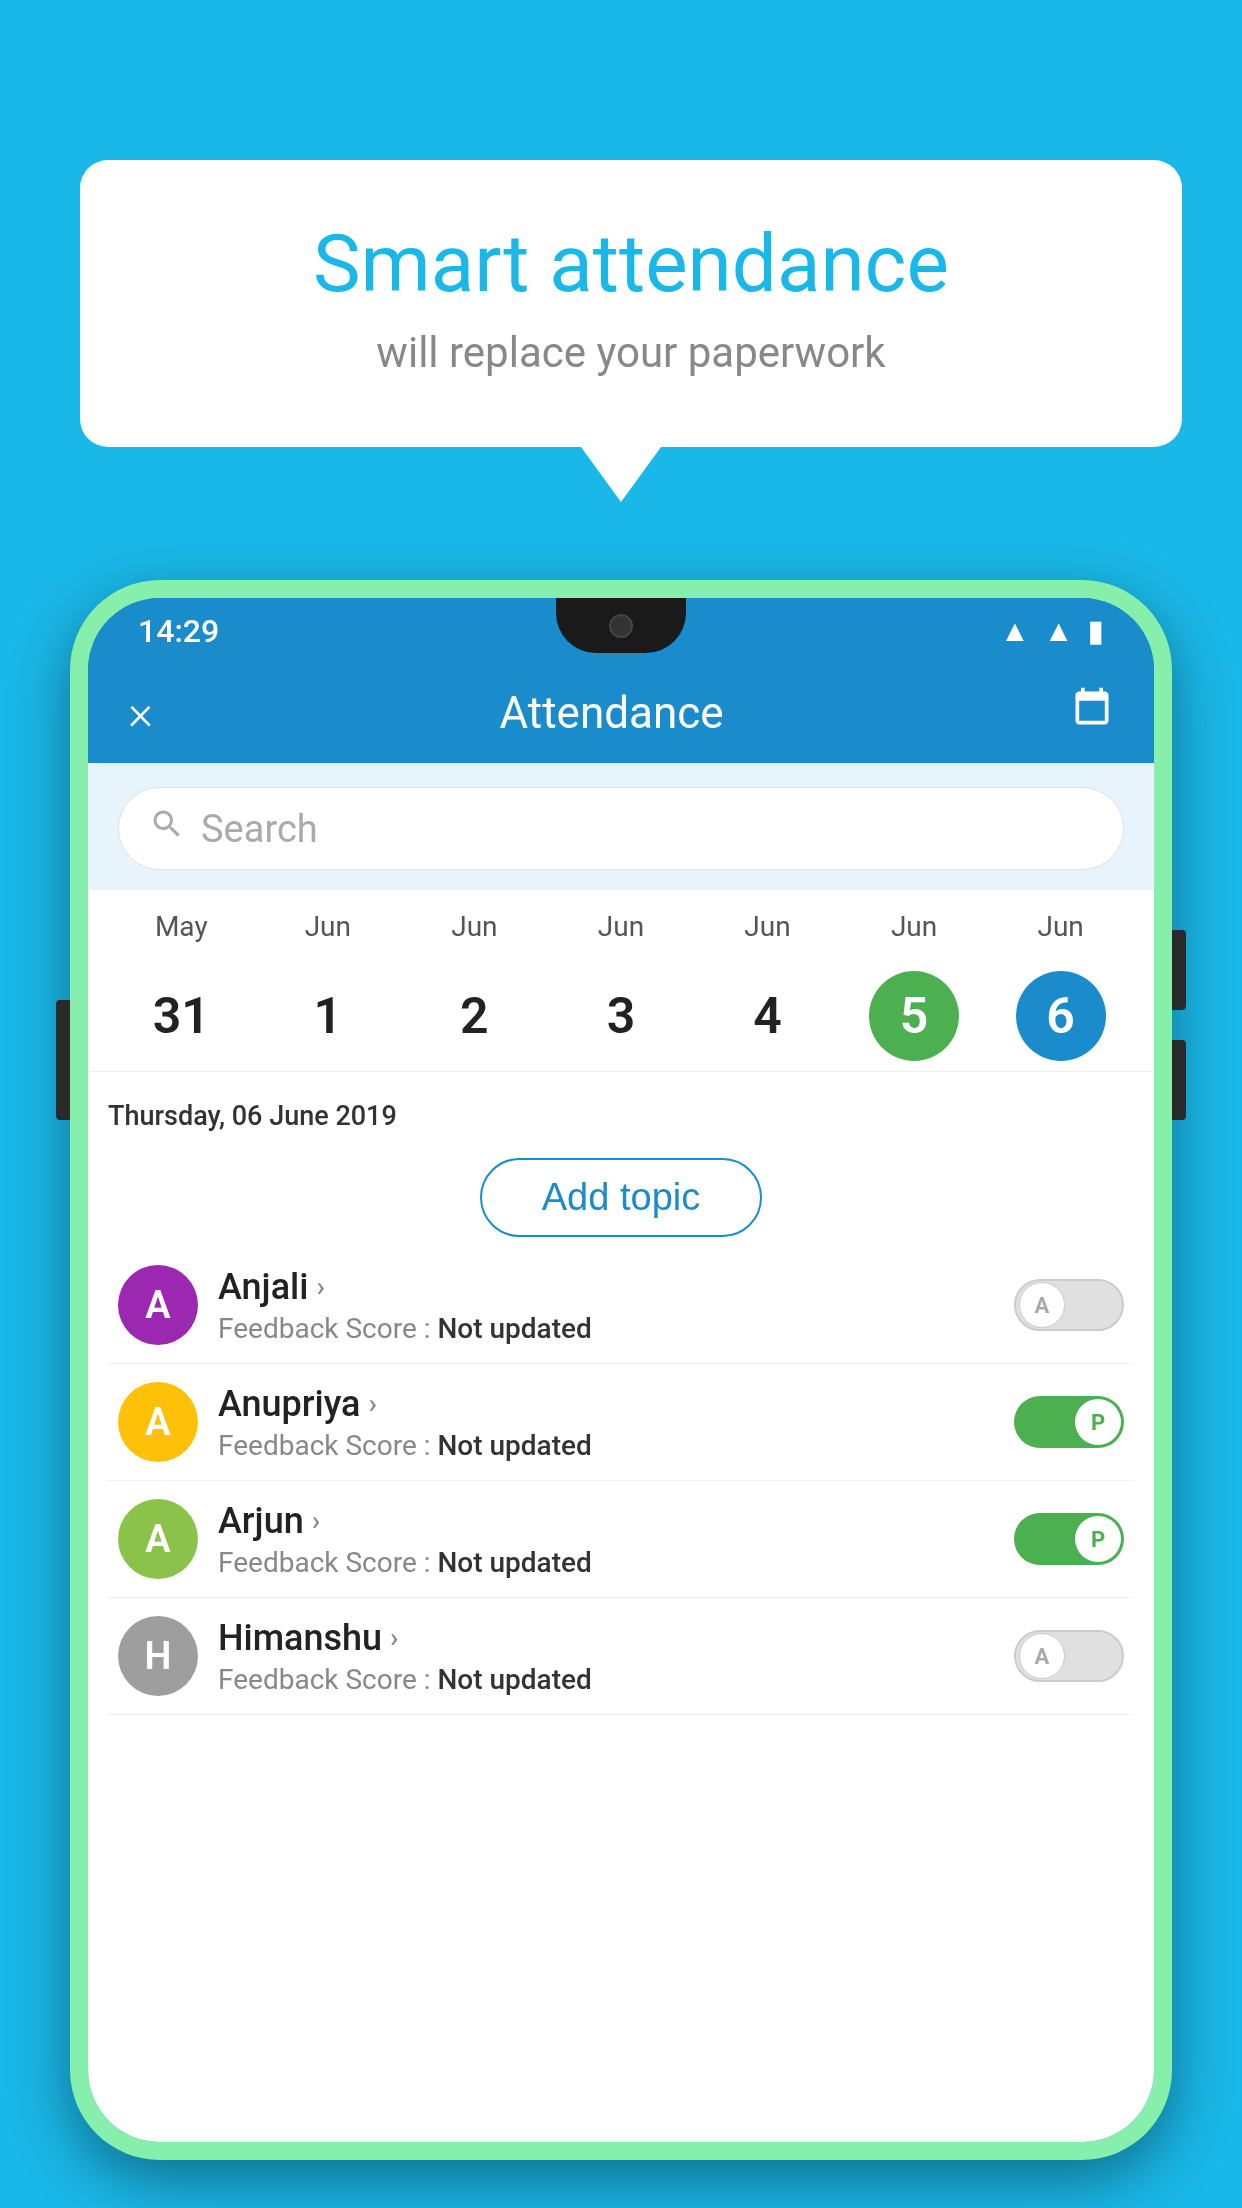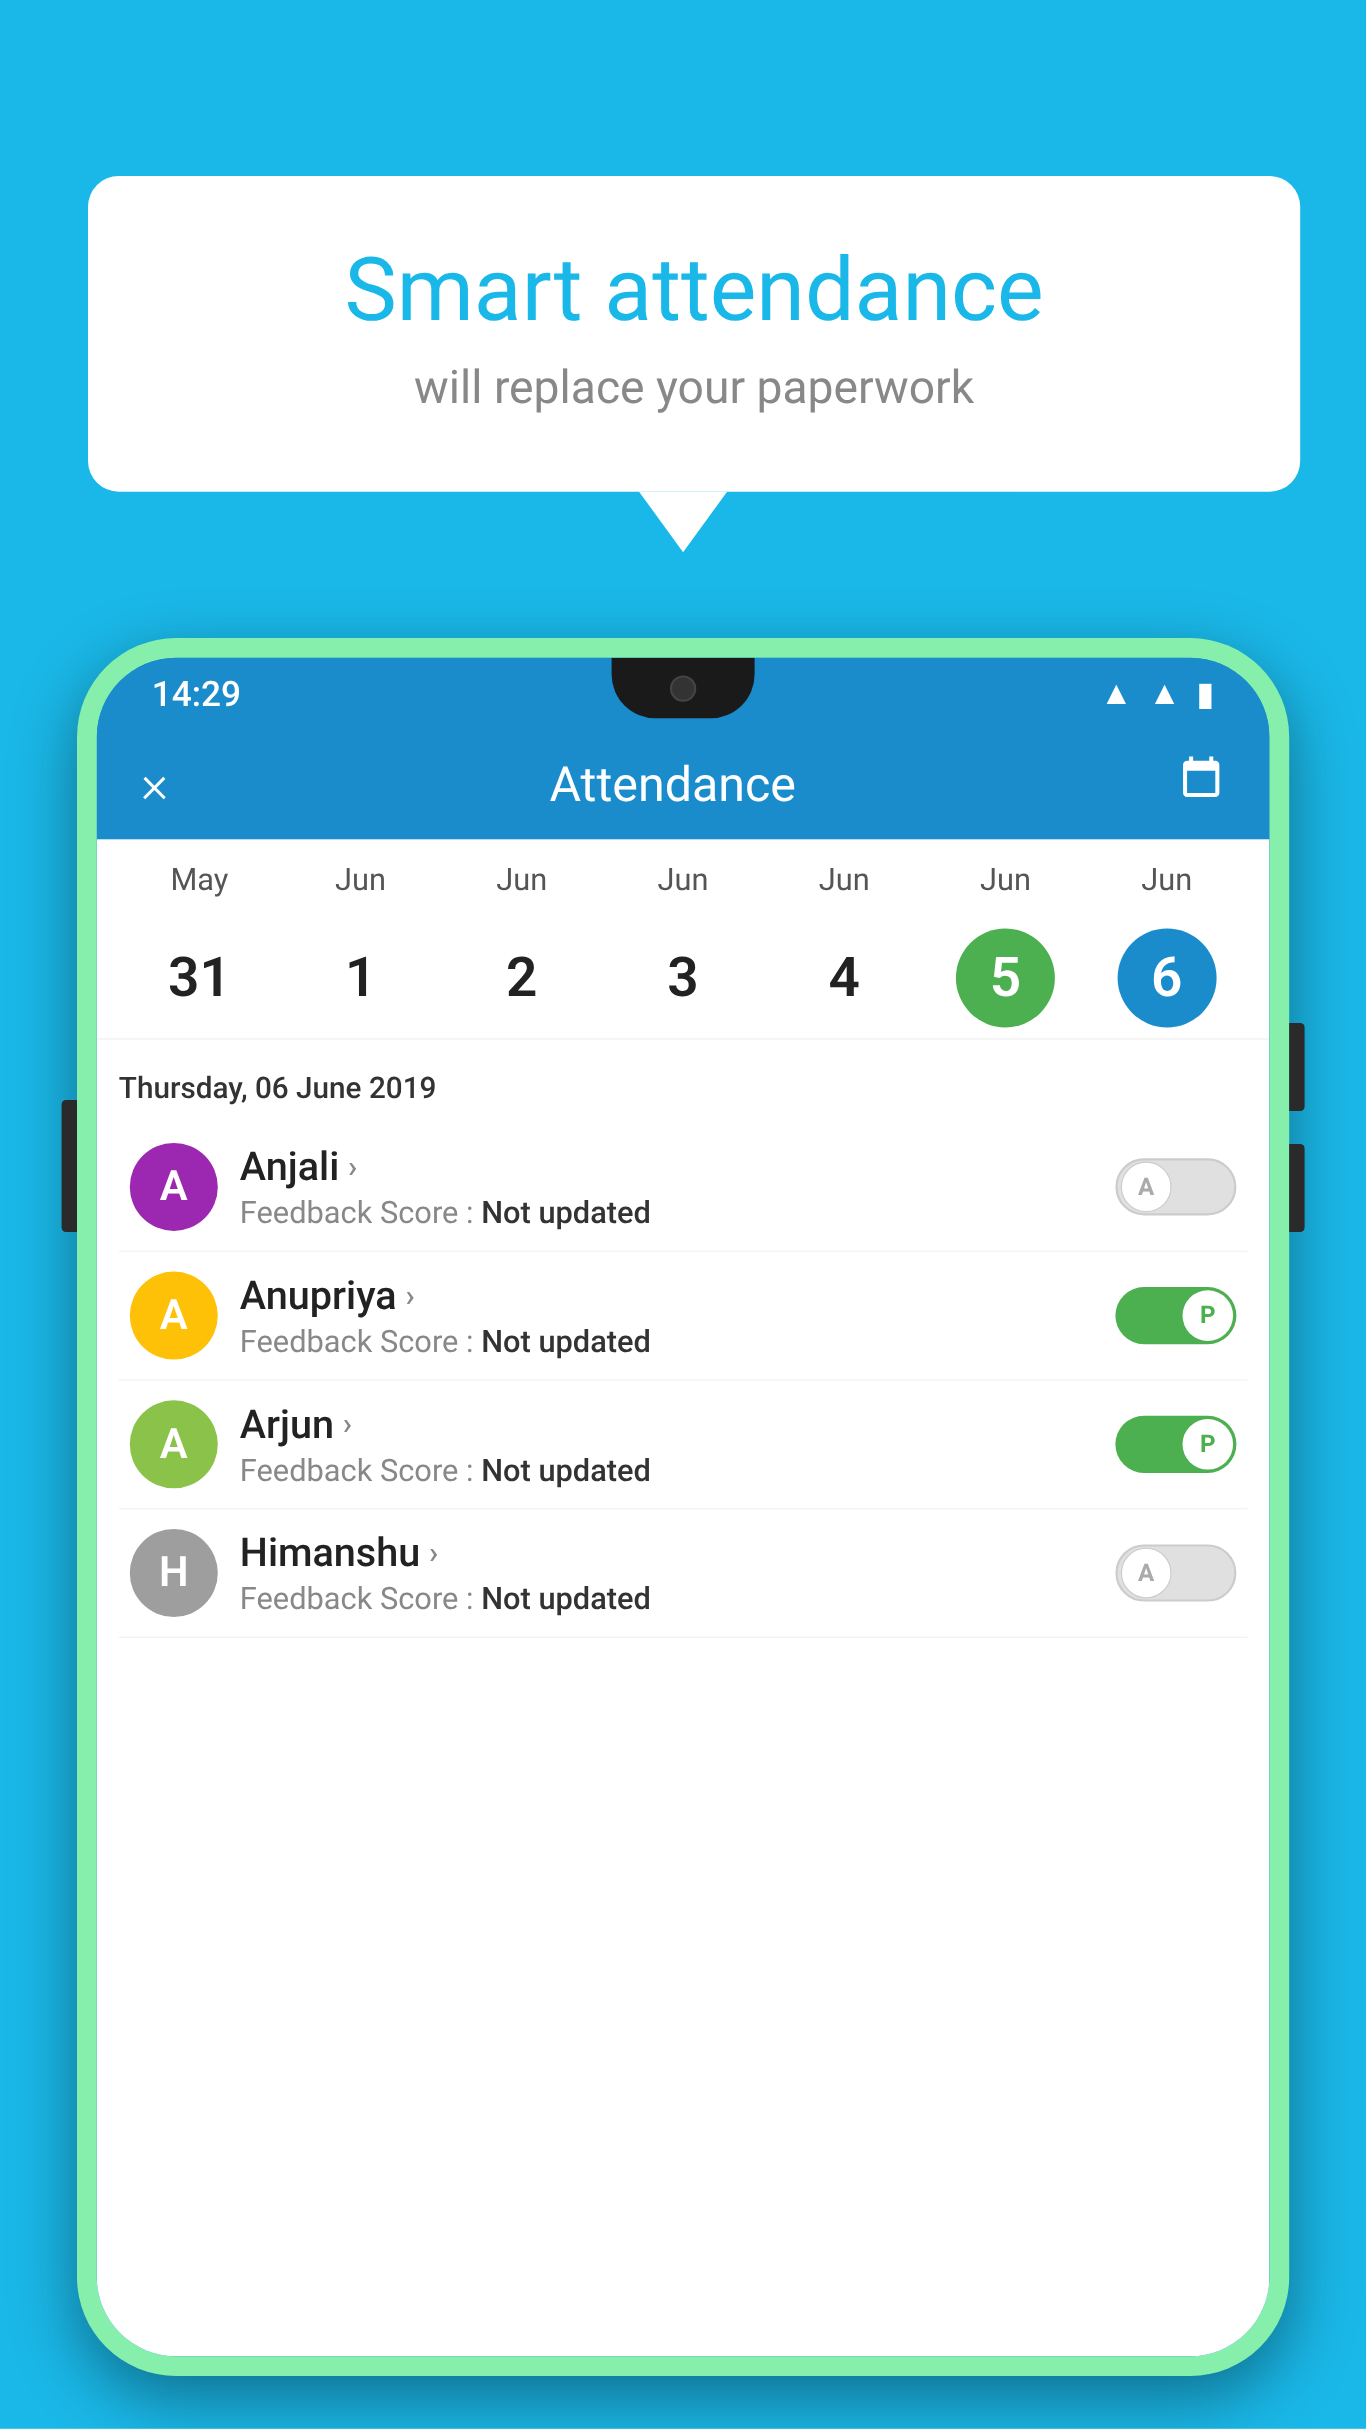--- a/index.html
+++ b/index.html
@@ -453,20 +453,30 @@
         <span class="header-title">Attendance</span>
         <span class="header-calendar">
           <svg width="44" height="44" viewBox="0 0 24 24" fill="white">
             <path d="M19 3h-1V1h-2v2H8V1H6v2H5c-1.1 0-2 .9-2 2v14c0 1.1.9 2 2 2h14c1.1 0 2-.9 2-2V5c0-1.1-.9-2-2-2zm0 16H5V8h14v11z"></path>
           </svg>
         </span>
       </div>
 
       <div class="screen-inner">
 
+        <div class="search-container">
+          <div class="search-bar">
+            <span class="search-icon-svg">
+              <svg width="36" height="36" viewBox="0 0 24 24" fill="#aaa">
+                <path d="M15.5 14h-.79l-.28-.27A6.471 6.471 0 0 0 16 9.5 6.5 6.5 0 1 0 9.5 16c1.61 0 3.09-.59 4.23-1.57l.27.28v.79l5 4.99L20.49 19l-4.99-5zm-6 0C7.01 14 5 11.99 5 9.5S7.01 5 9.5 5 14 7.01 14 9.5 11.99 14 9.5 14z"></path>
+              </svg>
+            </span>
+            <span class="search-text">Search</span>
+          </div>
+        </div>
 
         <div class="date-strip">
         <div class="date-cell">
               <div class="date-month">May</div>
               <div class="date-num">31</div>
             </div>
             <div class="date-cell">
               <div class="date-month">Jun</div>
               <div class="date-num">1</div>
             </div>
@@ -487,20 +497,23 @@
               <div class="date-num today">5</div>
             </div>
             <div class="date-cell">
               <div class="date-month">Jun</div>
               <div class="date-num selected">6</div>
             </div>
           </div>
 
         <div class="selected-date-info">Thursday, 06 June 2019</div>
 
+        <div class="add-topic-container">
+          <button class="add-topic-btn">Add topic</button>
+        </div>
 
 
         <div class="student-list">
         <div class="student-item">
               <div class="student-avatar" style="background-color: rgb(156, 39, 176);">A</div>
               <div class="student-info">
                 <div class="student-name">Anjali <span class="chevron">›</span></div>
                 <div class="student-feedback">Feedback Score : <span>Not updated</span></div>
               </div>
               <div class="toggle-wrapper">

